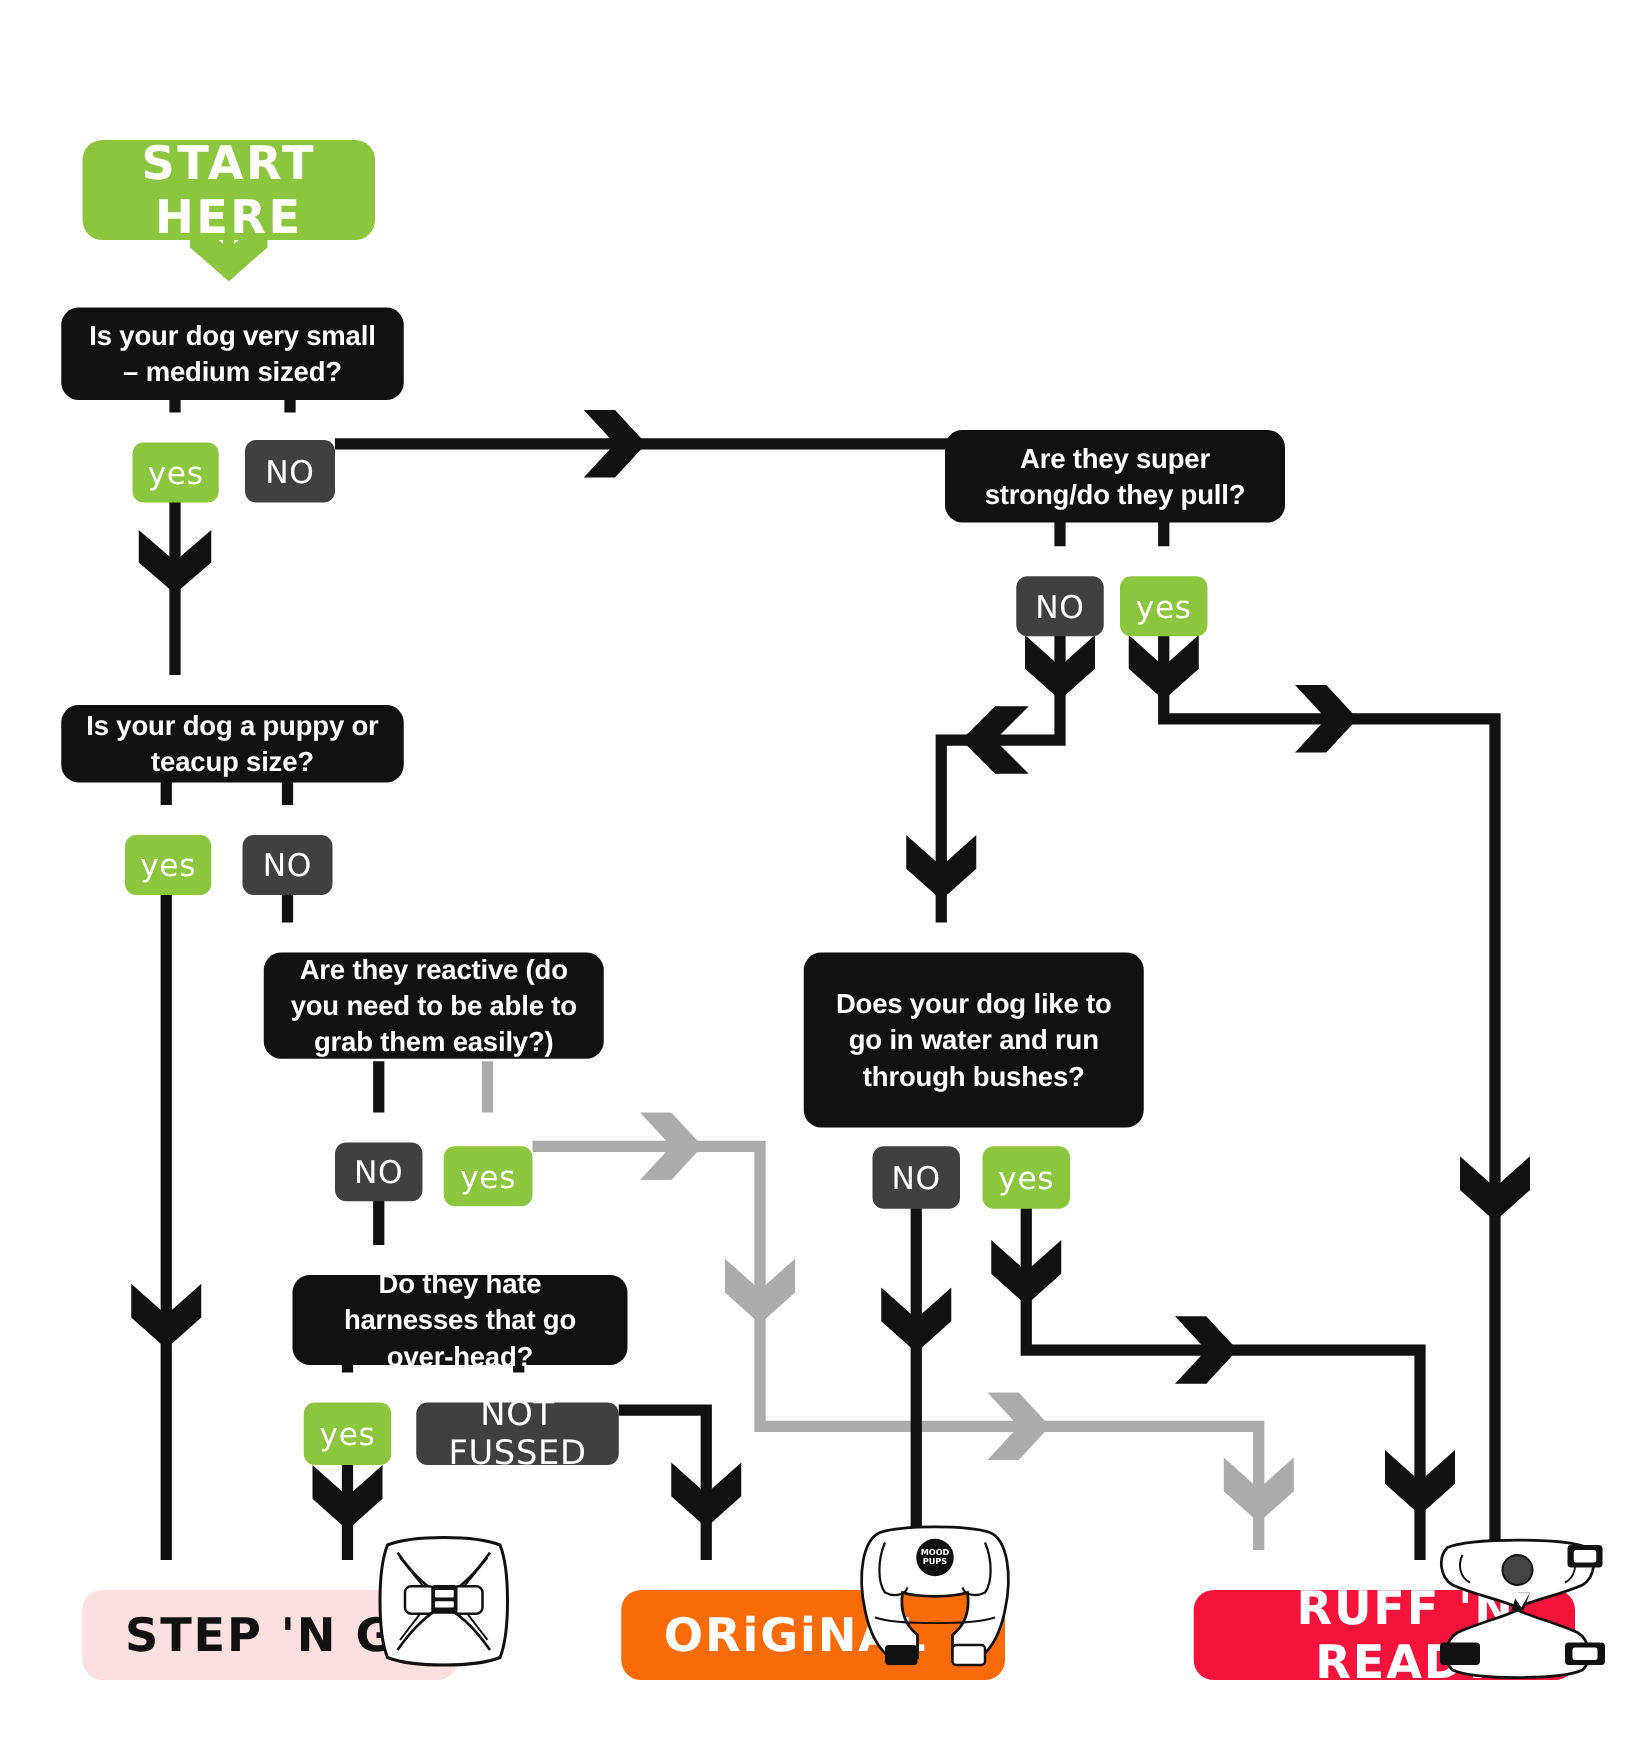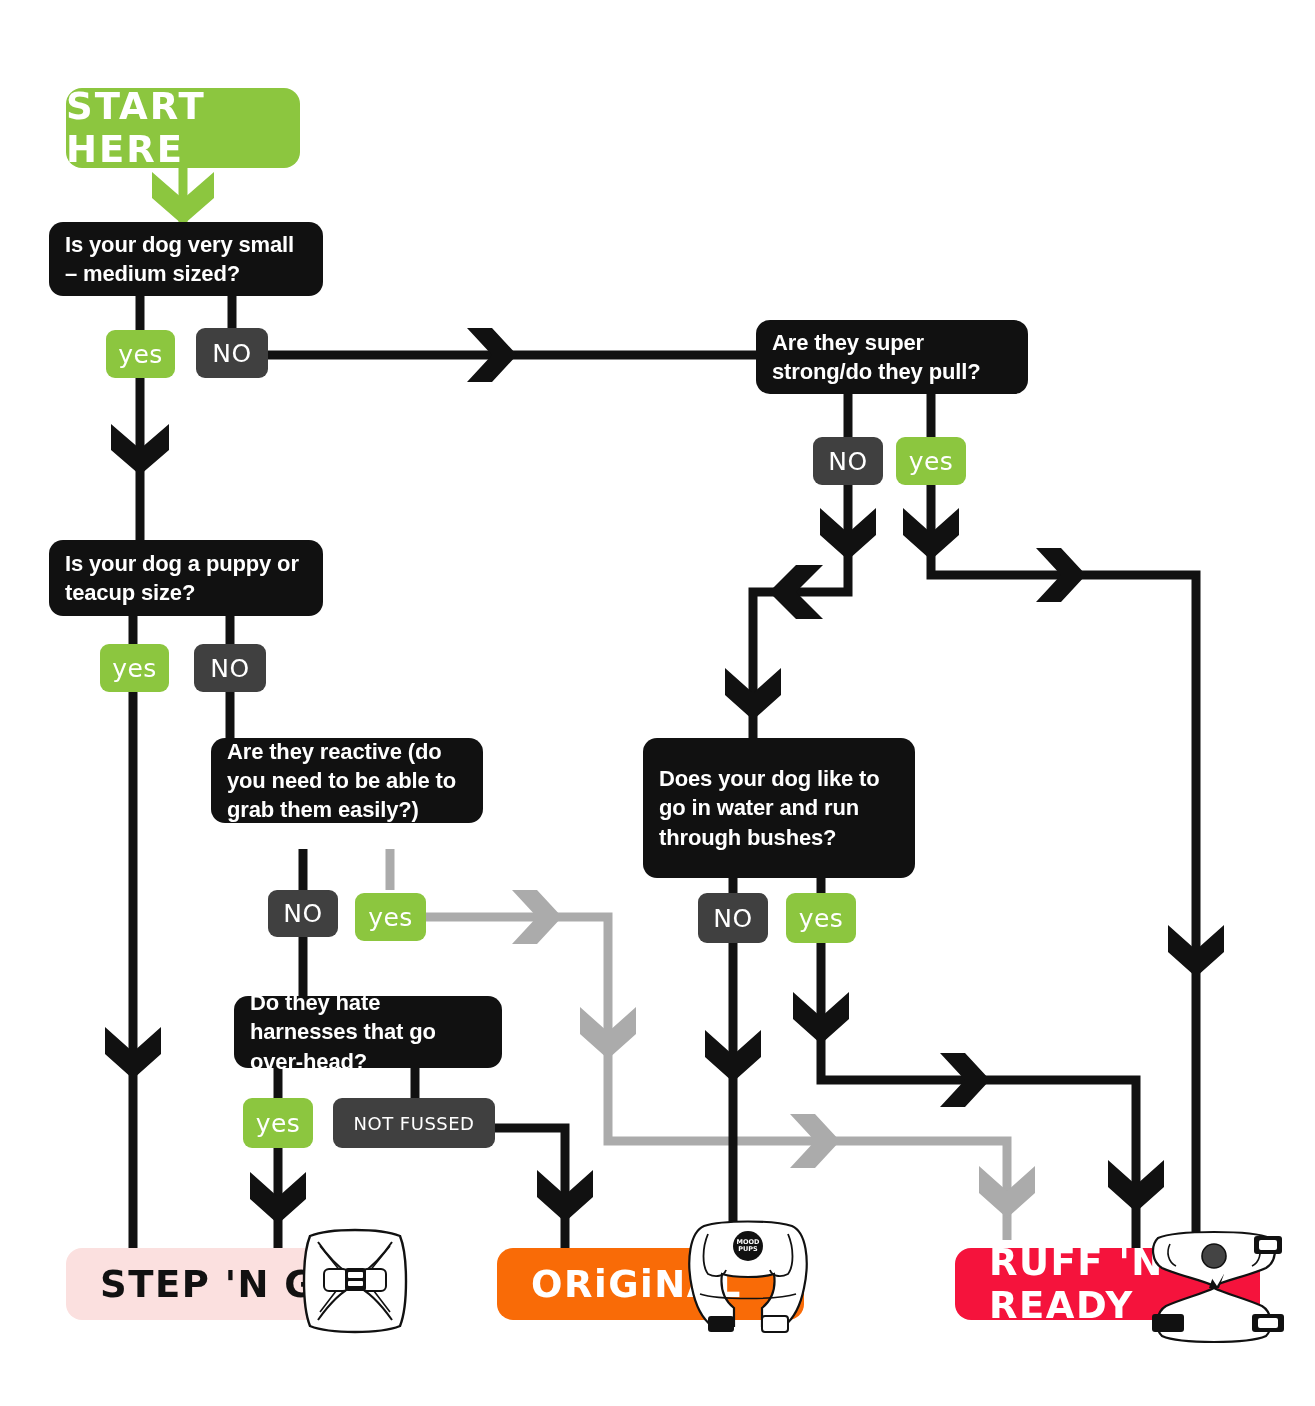--- a/index.html
+++ b/index.html
@@ -16,20 +16,22 @@
     height: 1406px;
     background: #ffffff;
   }
   #wires { position: absolute; left: 0; top: 0; width: 1315px; height: 1406px; }
 
   .node {
     position: absolute;
     display: flex;
     align-items: center;
     justify-content: center;
+    text-align: center;
+    margin-top: 24px;
   }
 
   
   .question {
     background: #111111;
     color: #ffffff;
     border-radius: 14px;
     font-weight: bold;
     font-size: 22px;
     line-height: 1.32;
@@ -41,21 +43,21 @@
   .pill {
     border-radius: 9px;
     color: #ffffff;
     font-family: "DejaVu Sans", sans-serif;
     font-weight: normal;
     letter-spacing: 0.5px;
   }
   .pill.yes { background: #8CC63F; }
   .pill.no  { background: #404040; }
   .pill.small { font-size: 25px; }
-  .pill.wide  { font-size: 18px; }
+  .pill.wide  { font-size: 27px; }
 
   
   .start {
     background: #8CC63F;
     color: #ffffff;
     border-radius: 16px;
     font-family: "DejaVu Sans", sans-serif;
     font-weight: bold;
     font-size: 37px;
     letter-spacing: 2px;
@@ -165,21 +167,21 @@
   </svg>
 
   <div class="node start" style="left:66px; top:88px; width:234px; height:80px;">
     <span>START HERE</span>
   </div>
 
   <div class="node question" style="left:49px; top:222px; width:274px; height:74px;">
     <span>Is your dog very small – medium sized?</span>
   </div>
 
-  <div class="node question" style="left:49px; top:540px; width:274px; height:76px;">
+  <div class="node question" style="left:49px; top:540px; width:274px; height:62px;">
     <span>Is your dog a puppy or teacup size?</span>
   </div>
 
   <div class="node question" style="left:211px; top:738px; width:272px; height:85px;">
     <span>Are they reactive (do you need to be able to grab them easily?)</span>
   </div>
 
   <div class="node question" style="left:234px; top:996px; width:268px; height:72px;">
     <span>Do they hate harnesses that go over-head?</span>
   </div>

